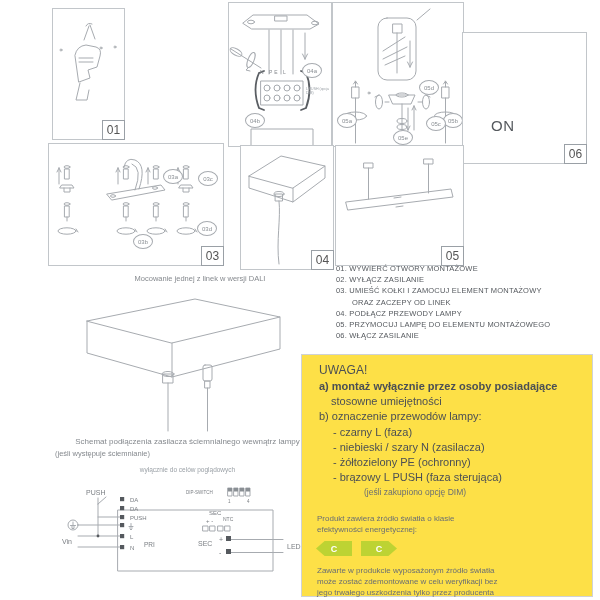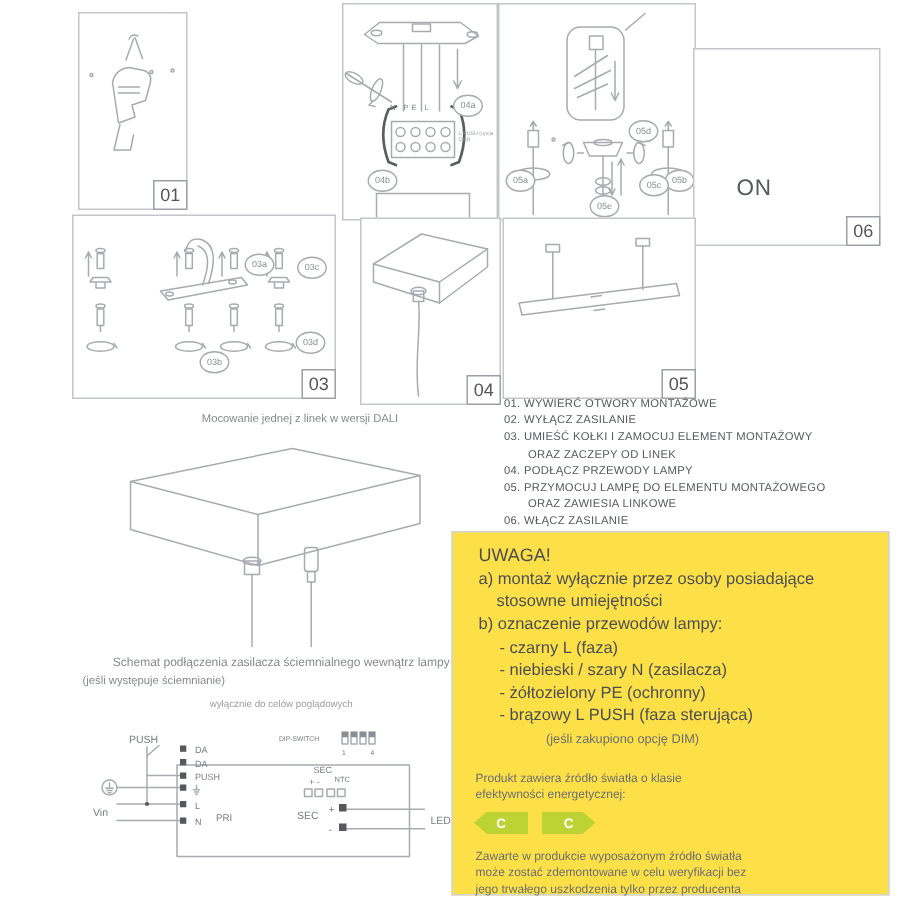--- a/index.html
+++ b/index.html
@@ -222,21 +222,20 @@
   </div>
 
 
   <div class="steps">
     <div>01. WYWIERĆ OTWORY MONTAŻOWE</div>
     <div>02. WYŁĄCZ ZASILANIE</div>
     <div>03. UMIEŚĆ KOŁKI I ZAMOCUJ ELEMENT MONTAŻOWY</div>
     <div class="cont">ORAZ ZACZEPY OD LINEK</div>
     <div>04. PODŁĄCZ PRZEWODY LAMPY</div>
     <div>05. PRZYMOCUJ LAMPĘ DO ELEMENTU MONTAŻOWEGO</div>
-    <div class="cont">ORAZ ZAWIESIA LINKOWE</div>
     <div>06. WŁĄCZ ZASILANIE</div>
   </div>
 
   <div class="cap" style="left:95px;top:274px;width:210px;text-align:center;">Mocowanie jednej z linek w wersji DALI</div>
   <svg width="215" height="145" viewBox="0 0 215 145" style="left:75px;top:291px;">
     <g class="la" stroke="#b8bcc0">
       <path d="M12 30 L120 8 L205 26 L97 52 Z"></path>
       <path d="M12 30 L12 62 L97 86 L97 52"></path>
       <path d="M97 86 L205 58 L205 26"></path>
       <ellipse cx="93" cy="83" rx="6" ry="2.5"></ellipse>
@@ -306,21 +305,21 @@
     <text class="st" x="146" y="40" font-size="6">+ -</text>
     <text class="st" x="163" y="38" font-size="5">NTC</text>
     <text class="st" x="138" y="63" font-size="7">SEC</text>
     <text class="st" x="159" y="59" font-size="7">+</text>
     <text class="st" x="159" y="72" font-size="7">-</text>
     <text class="st" x="227" y="66" font-size="7">LED</text>
   </svg>
 
   <div class="uwaga-box">
     <div class="uw uw-title" style="left:17px;top:8px;">UWAGA!</div>
-    <div class="uw" style="left:17px;top:25px;">a) montaż wyłącznie przez osoby posiadające</div>
+    <div class="uw" style="left:17px;top:25px;font-weight:bold;">a) montaż wyłącznie przez osoby posiadające</div>
     <div class="uw" style="left:29px;top:40px;">stosowne umiejętności</div>
     <div class="uw" style="left:17px;top:55px;">b) oznaczenie przewodów lampy:</div>
     <div class="uw" style="left:31px;top:71px;">- czarny L (faza)</div>
     <div class="uw" style="left:31px;top:86px;">- niebieski / szary N (zasilacza)</div>
     <div class="uw" style="left:31px;top:101px;">- żółtozielony PE (ochronny)</div>
     <div class="uw" style="left:31px;top:116px;">- brązowy L PUSH (faza sterująca)</div>
     <div class="uw uw-dim" style="left:62px;top:132px;">(jeśli zakupiono opcję DIM)</div>
 
     <div class="en" style="left:15px;top:159px;">Produkt zawiera źródło światła o klasie</div>
     <div class="en" style="left:15px;top:170px;">efektywności energetycznej:</div>

